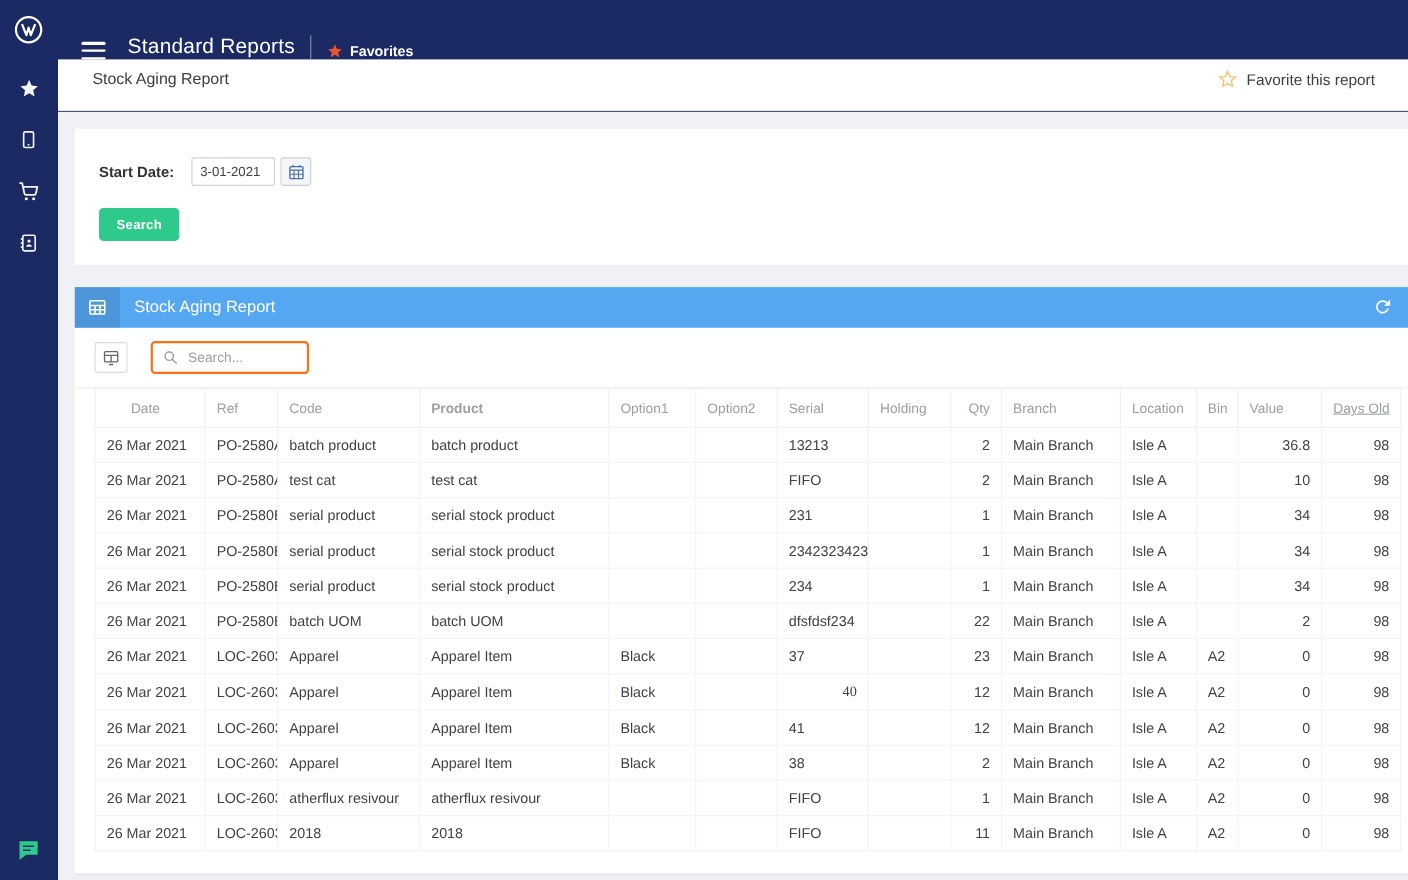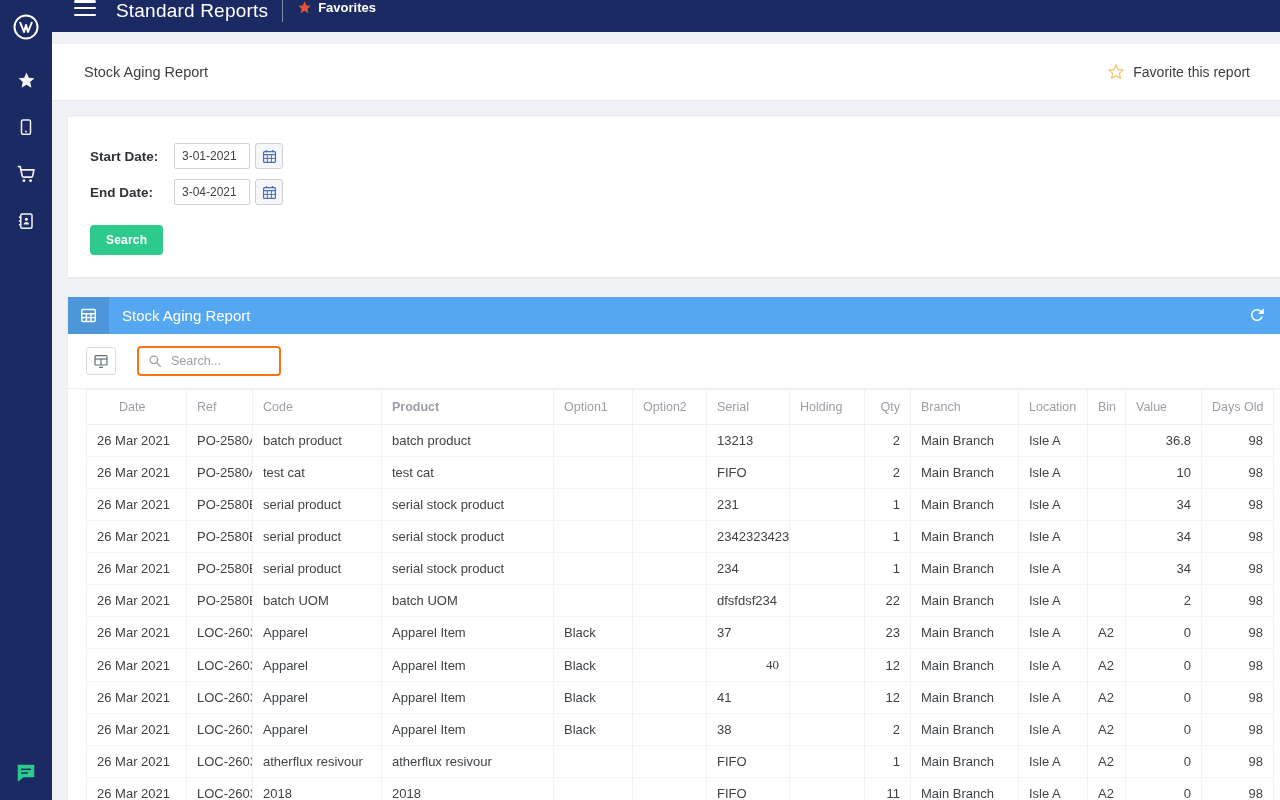--- a/index.html
+++ b/index.html
@@ -20,22 +20,22 @@
     position:fixed;left:0;top:0;width:52px;height:800px;
     background:var(--navy);display:flex;flex-direction:column;align-items:center;
     z-index:30;
   }
   .sidebar .logo{margin-top:10px;width:34px;height:34px;display:flex;align-items:center;justify-content:center;cursor:pointer;}
   .side-icons{margin-top:26px;display:flex;flex-direction:column;align-items:center;gap:27px;}
   .side-icons .sicon{width:20px;height:20px;display:flex;align-items:center;justify-content:center;cursor:pointer;opacity:.95;}
   .sidebar .chat{position:absolute;bottom:16px;width:22px;height:22px;cursor:pointer;}
   
   .topbar{
-    position:fixed;left:52px;top:0;right:0;height:32px;
-    background:var(--navy);display:flex;align-items:flex-start;z-index:25;
+    position:fixed;left:52px;top:0;right:0;height:54px;
+    background:var(--navy);display:flex;align-items:flex-end;z-index:25;
   }
   .hamburger{margin-left:22px;width:22px;height:16px;display:flex;flex-direction:column;justify-content:space-between;cursor:pointer;}
   .hamburger span{display:block;height:2.5px;background:#fff;border-radius:2px;}
   .topbar .app-title{margin-left:20px;color:#fff;font-size:19px;letter-spacing:.2px;}
   .topbar .divider{width:1px;height:22px;background:rgba(255,255,255,.45);margin:0 14px;}
   .fav-link{display:flex;align-items:center;gap:6px;cursor:pointer;}
   .fav-link .lbl{color:#fff;font-size:13px;font-weight:bold;}
   
   .subbar{
     position:fixed;top:44px;left:52px;right:0;height:57px;background:#fff;
@@ -166,35 +166,20 @@
     <span data-interactable="false">Favorite this report</span>
   </div>
 </div>
 
 <main class="content" data-interactable="false">
 
   <section class="card filter-card" data-interactable="false">
     <div class="filter-row">
       <label class="flabel" data-interactable="false">Start Date:</label>
       <input type="text" data-interactable="true" value="3-01-2021" style="">
-      <div class="cal-btn" data-interactable="true">
-        <svg data-interactable="false" width="15" height="15" viewBox="0 0 24 24">
-            <rect x="2.5" y="4" width="19" height="17.5" rx="1.5" fill="none" stroke="#4a6fb5" stroke-width="2"></rect>
-            <line x1="2.5" y1="9" x2="21.5" y2="9" stroke="#4a6fb5" stroke-width="2"></line>
-            <line x1="8.5" y1="9" x2="8.5" y2="21.5" stroke="#4a6fb5" stroke-width="1.6"></line>
-            <line x1="15" y1="9" x2="15" y2="21.5" stroke="#4a6fb5" stroke-width="1.6"></line>
-            <line x1="2.5" y1="15" x2="21.5" y2="15" stroke="#4a6fb5" stroke-width="1.6"></line>
-            <line x1="7" y1="1.5" x2="7" y2="5" stroke="#4a6fb5" stroke-width="2"></line>
-            <line x1="17" y1="1.5" x2="17" y2="5" stroke="#4a6fb5" stroke-width="2"></line>
-          </svg>
-      </div>
-    </div>
-    <div class="filter-row">
-      <label class="flabel" data-interactable="false">End Date:</label>
-      <input type="text" data-interactable="true" value="3-04-2021" style="">
       <div class="cal-btn" data-interactable="true">
         <svg data-interactable="false" width="15" height="15" viewBox="0 0 24 24">
             <rect x="2.5" y="4" width="19" height="17.5" rx="1.5" fill="none" stroke="#4a6fb5" stroke-width="2"></rect>
             <line x1="2.5" y1="9" x2="21.5" y2="9" stroke="#4a6fb5" stroke-width="2"></line>
             <line x1="8.5" y1="9" x2="8.5" y2="21.5" stroke="#4a6fb5" stroke-width="1.6"></line>
             <line x1="15" y1="9" x2="15" y2="21.5" stroke="#4a6fb5" stroke-width="1.6"></line>
             <line x1="2.5" y1="15" x2="21.5" y2="15" stroke="#4a6fb5" stroke-width="1.6"></line>
             <line x1="7" y1="1.5" x2="7" y2="5" stroke="#4a6fb5" stroke-width="2"></line>
             <line x1="17" y1="1.5" x2="17" y2="5" stroke="#4a6fb5" stroke-width="2"></line>
           </svg>
@@ -251,21 +236,21 @@
               <th data-interactable="true" style="width: 172px; text-align: left; font-weight: bold;">Product</th>
               <th data-interactable="true" style="width: 79px; text-align: left;">Option1</th>
               <th data-interactable="true" style="width: 74px; text-align: left;">Option2</th>
               <th data-interactable="true" style="width: 83px; text-align: left;">Serial</th>
               <th data-interactable="true" style="width: 75px; text-align: left;">Holding</th>
               <th data-interactable="true" style="width: 46px; text-align: right;">Qty</th>
               <th data-interactable="true" style="width: 108px; text-align: left; margin-left: 44px;">Branch</th>
               <th data-interactable="true" style="width: 69px; text-align: left;">Location</th>
               <th data-interactable="true" style="width: 38px; text-align: left;">Bin</th>
               <th data-interactable="true" style="width: 76px; text-align: left;">Value</th>
-              <th data-interactable="true" style="width: 72px; ">Days Old</th>
+              <th data-interactable="true" style="width: 72px;  text-decoration: underline;">Days Old</th>
             </tr>
         </thead>
         <tbody data-interactable="false">
             <tr data-interactable="true">
               <td data-interactable="false" style="text-align: left;">26 Mar 2021</td>
               <td data-interactable="false" style="text-align: left;">PO-2580A</td>
               <td data-interactable="false" style="text-align: left;">batch product</td>
               <td data-interactable="false" style="text-align: left;">batch product</td>
               <td data-interactable="false" style="text-align: left;"></td>
               <td data-interactable="false" style="text-align: left;"></td>

